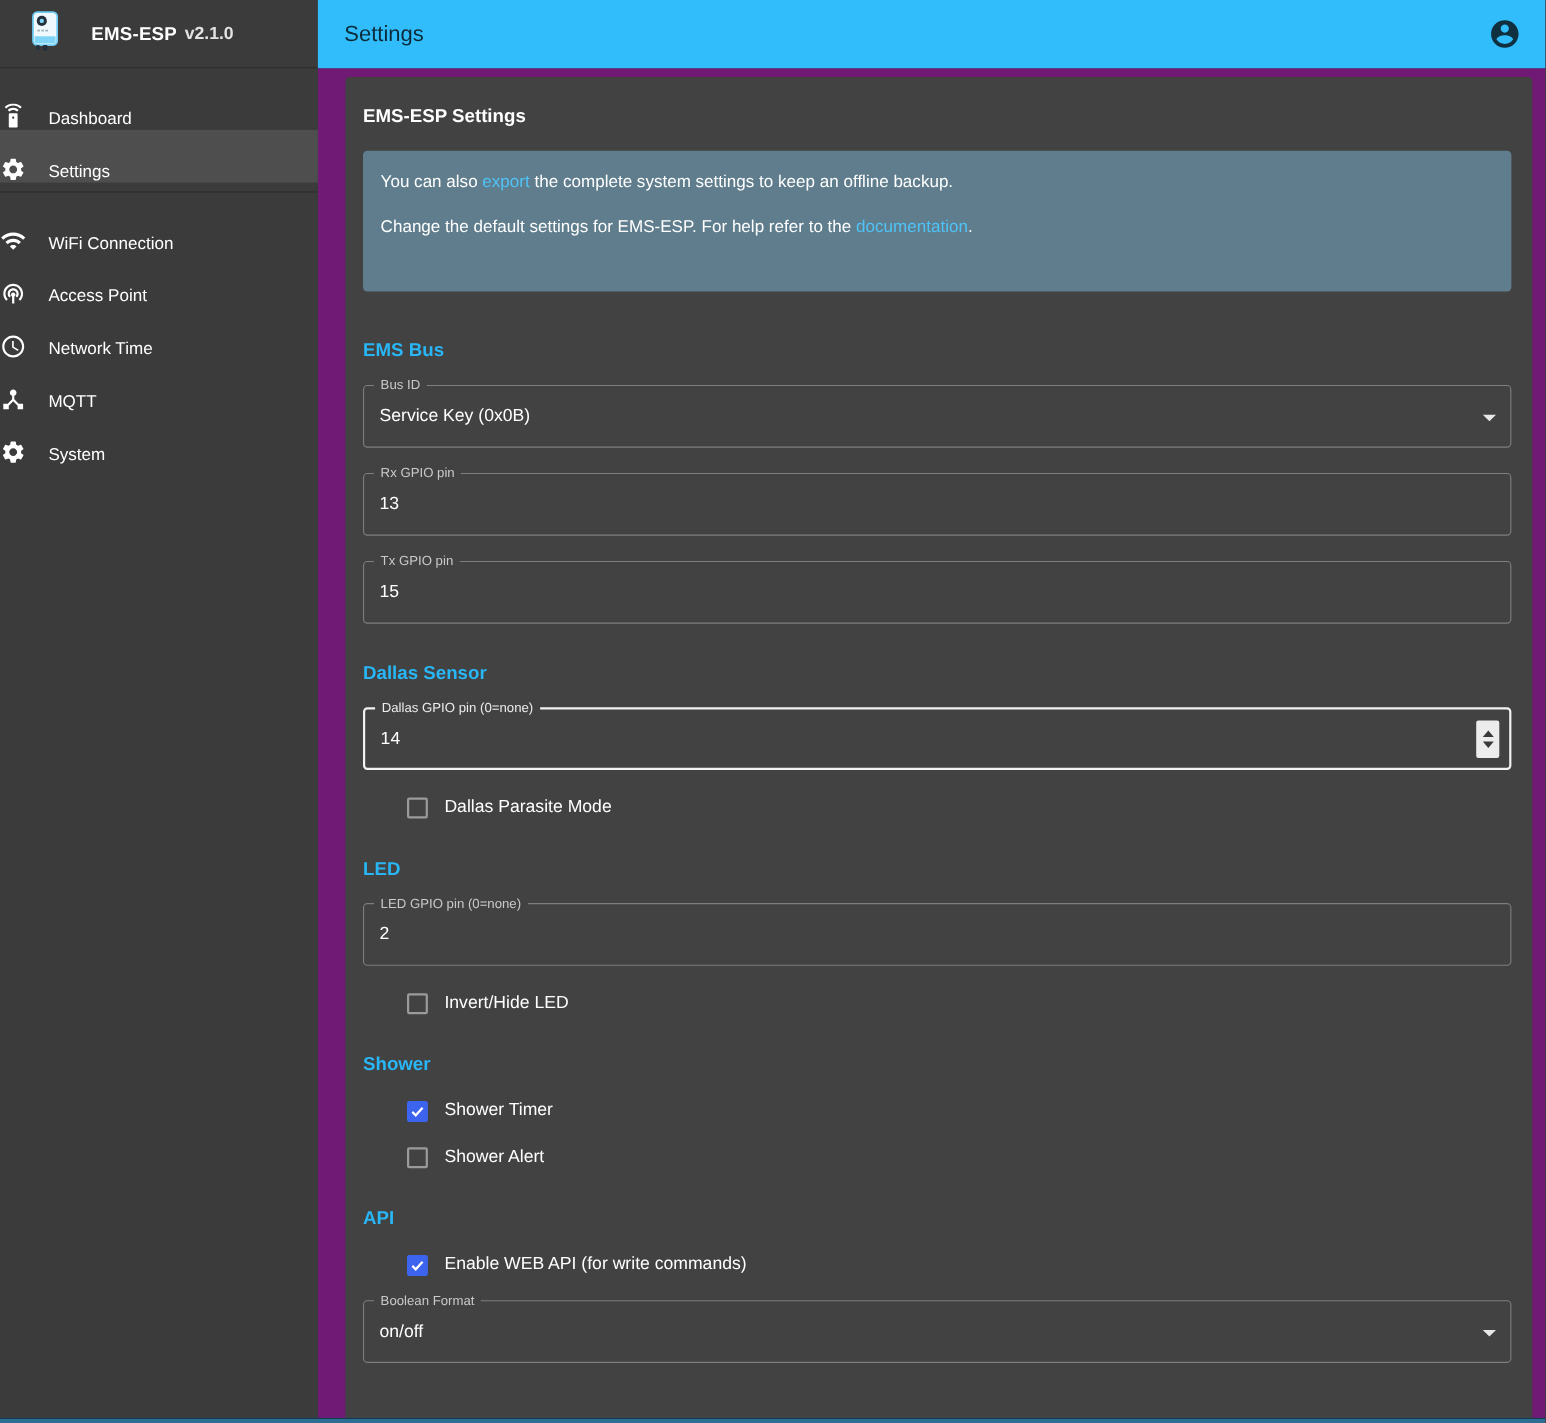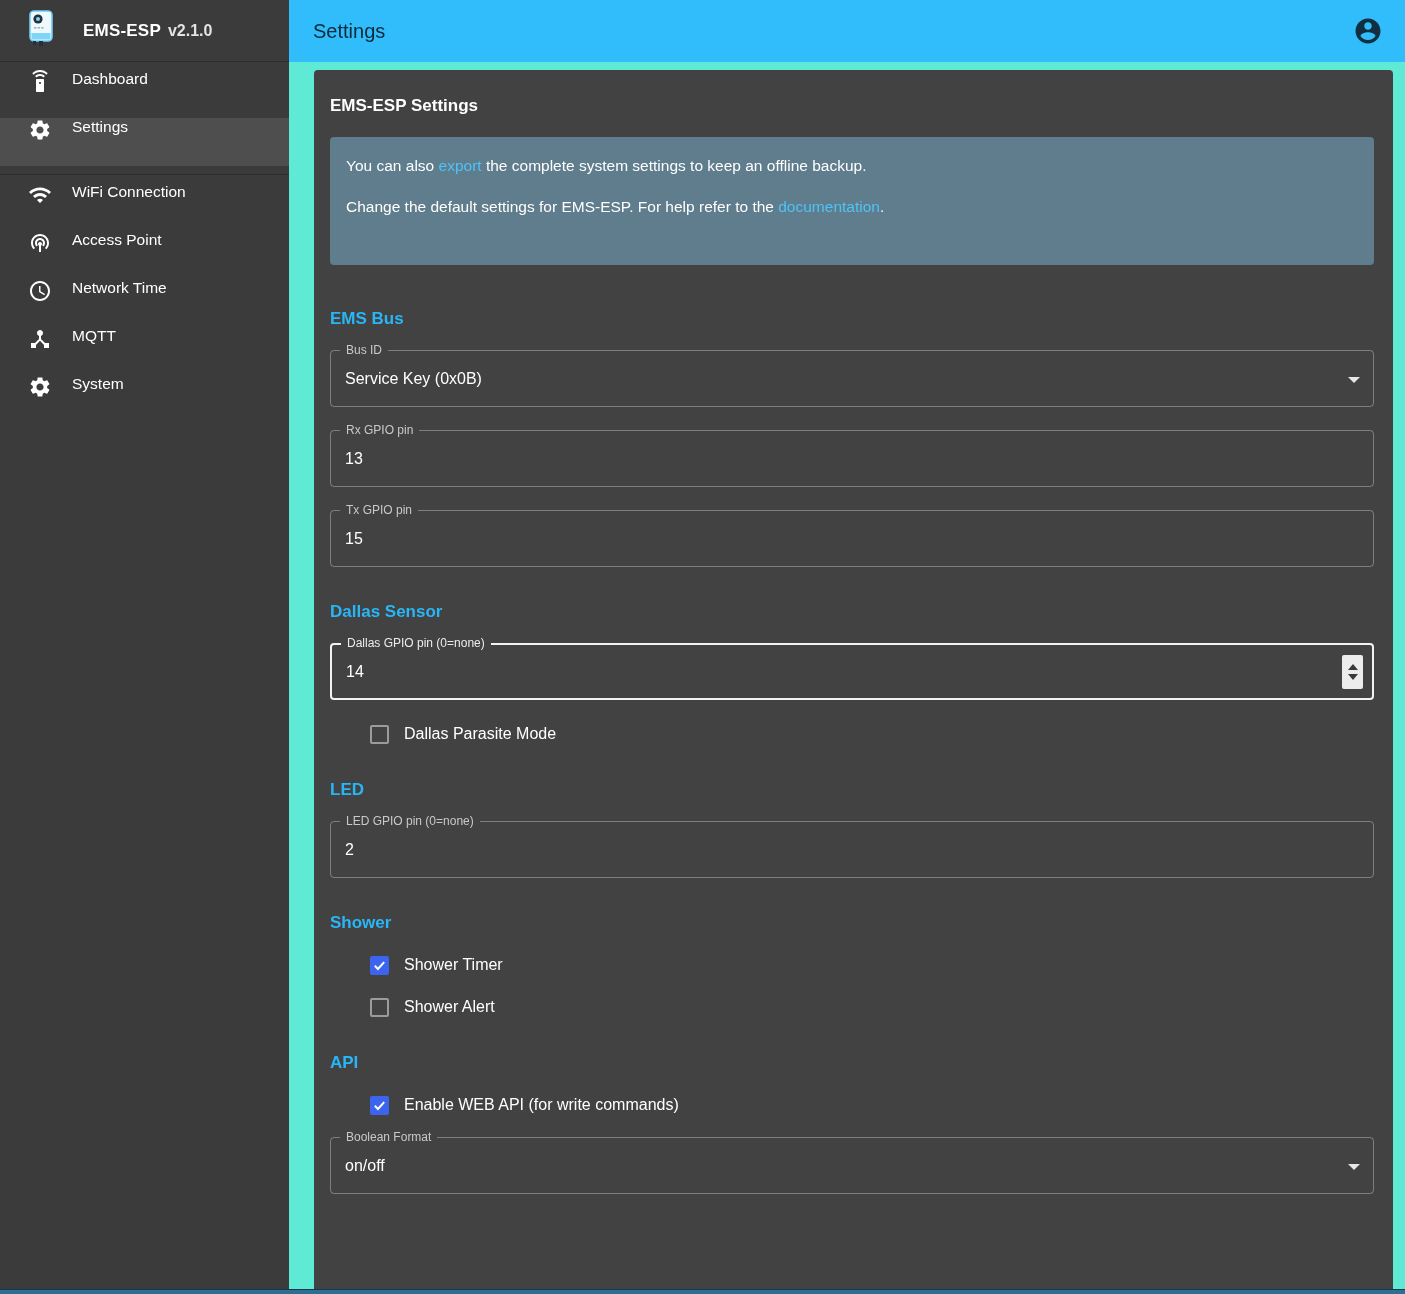--- a/index.html
+++ b/index.html
@@ -9,36 +9,36 @@
     background:#363636; font-family:"Liberation Sans", sans-serif;
     -webkit-font-smoothing:antialiased;
   }
 
   
   .sidebar { position:absolute; left:0; top:0; width:289px; height:100%; background:#3b3b3b; z-index:2; }
   .sidebar-header { height:62px; display:flex; align-items:center; padding-left:29px; border-bottom:1px solid #2d2d2d; }
   .brand { margin-left:30px; font-size:17px; font-weight:bold; color:#fff; letter-spacing:.2px; }
   .version { font-size:16px; font-weight:bold; color:#e3e3e3; margin-left:7px; }
   .nav { padding-top:8px; }
-  .nav-item { height:48px; display:flex; align-items:flex-start; padding-left:28px; cursor:pointer; }
+  .nav-item { height:48px; display:flex; align-items:flex-end; cursor:pointer; }
   .nav-item.selected { background:#4e4e4e; }
   .nav-icon { width:24px; height:24px; margin-right:20px; flex:0 0 auto; }
   .nav-icon svg { width:24px; height:24px; fill:#ffffff; }
   .nav-label { color:#fff; font-size:15.5px; }
   .nav-divider { height:1px; background:#2d2d2d; margin:8px 0; }
 
   
   .appbar { position:absolute; left:289px; top:0; width:1116px; height:62px; background:#31bdfb;
             display:flex; align-items:center; padding:0 22px 0 24px; z-index:3; }
   .appbar-title { font-size:20px; font-weight:500; color:#0c2b3a; }
   .account-btn { margin-left:auto; width:30px; height:30px; cursor:pointer; }
   .account-btn svg { width:30px; height:30px; fill:#10303f; }
 
   
-  .main { position:absolute; left:289px; top:62px; width:1116px; height:1232px; background:#5eead4; }
+  .main { position:absolute; left:289px; top:62px; width:1116px; height:1232px; background:#701a75; }
   .card { position:absolute; left:25px; top:8px; width:1079px; height:1500px; background:#424242;
           border-radius:4px; padding:14px 19px 20px 16px; }
   .page-title { font-size:17px; font-weight:bold; color:#fff; margin:12px 0 21px 0; }
 
   .info-box { background:#5f7d8c; border-radius:4px; padding:19px 20px 14px 16px; color:#fff; font-size:15.5px; }
   .info-box p { margin:0 0 21px 0; line-height:20px; }
   .info-box p:last-child { margin-bottom:34px; }
   .link { color:#4fc3f7; cursor:pointer; text-decoration:none; }
 
   .section-title { color:#29b6f6; font-size:17px; font-weight:bold; margin:35px 0 21px 0; }
@@ -216,20 +216,26 @@
       <span class="check-label">Dallas Parasite Mode</span>
     </div>
 
     <div class="section-title">LED</div>
 
     <div class="field">
       <span class="field-label">LED GPIO pin (0=none)</span>
       <input class="field-input" readonly="" value="2" style="">
     </div>
 
+    <div class="check-row">
+      <span class="checkbox" data-checked="false">
+        
+      </span>
+      <span class="check-label">Invert/Hide LED</span>
+    </div>
 
     <div class="section-title">Shower</div>
 
     <div class="check-row tight">
       <span class="checkbox" data-checked="true">
         <svg class="check-mark" viewBox="0 0 24 24">
             <path fill="none" stroke="#fff" stroke-width="3.2" d="M4.5 12.5l5 5 10-11"></path>
           </svg>
       </span>
       <span class="check-label">Shower Timer</span>

